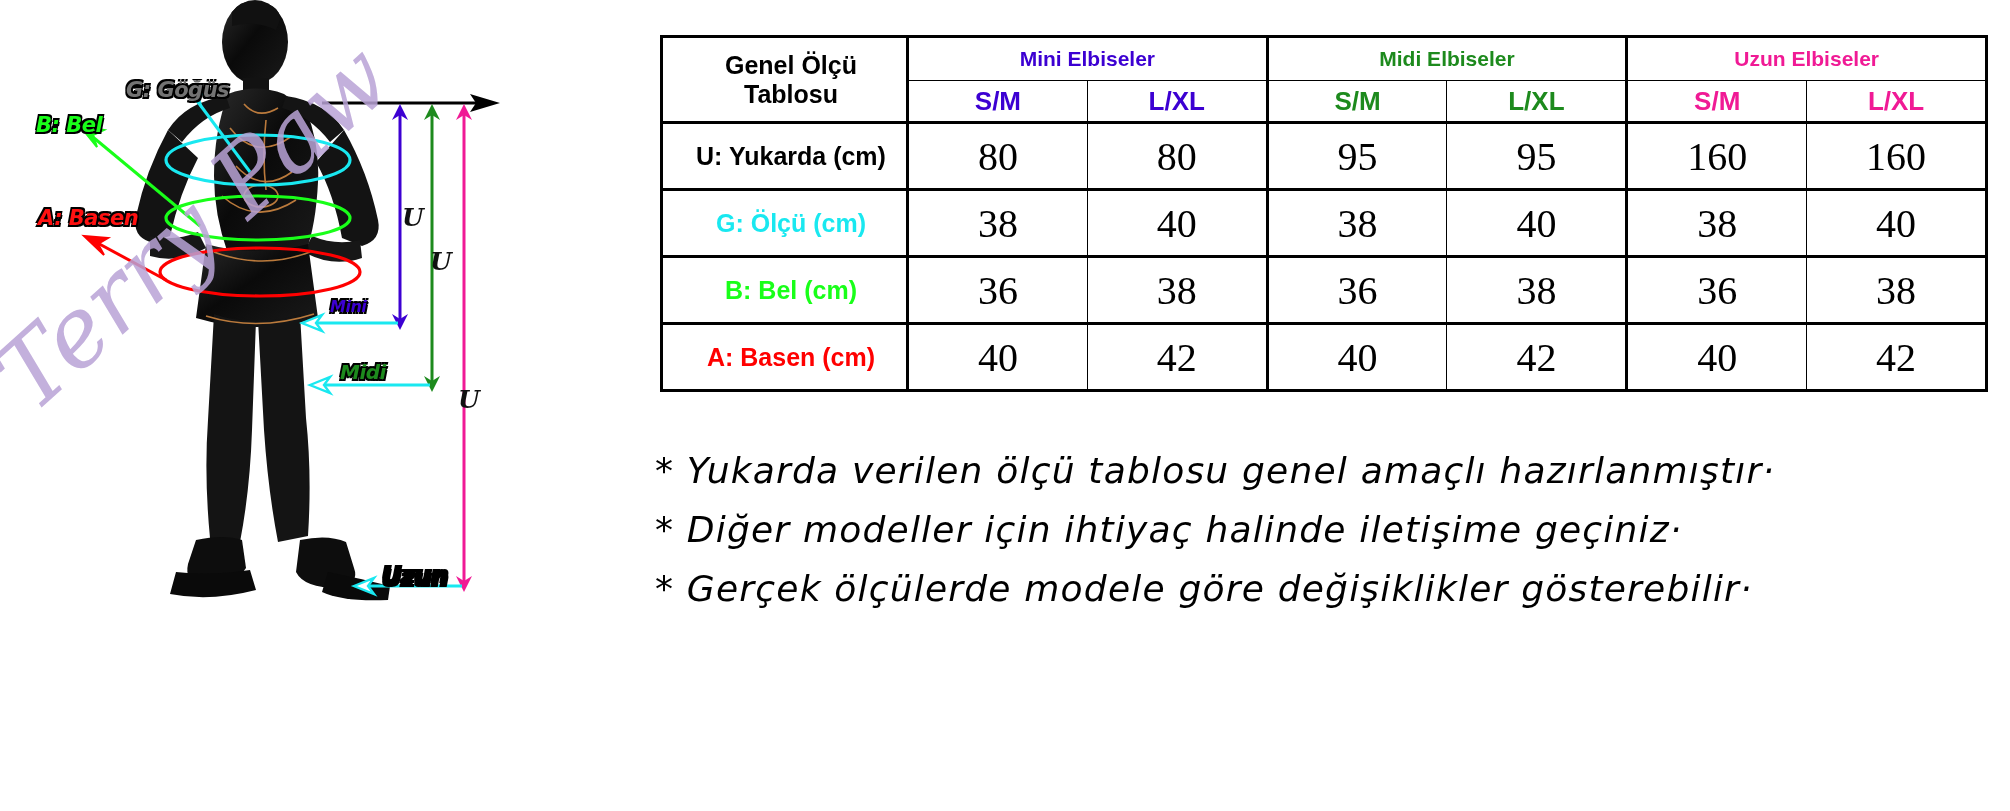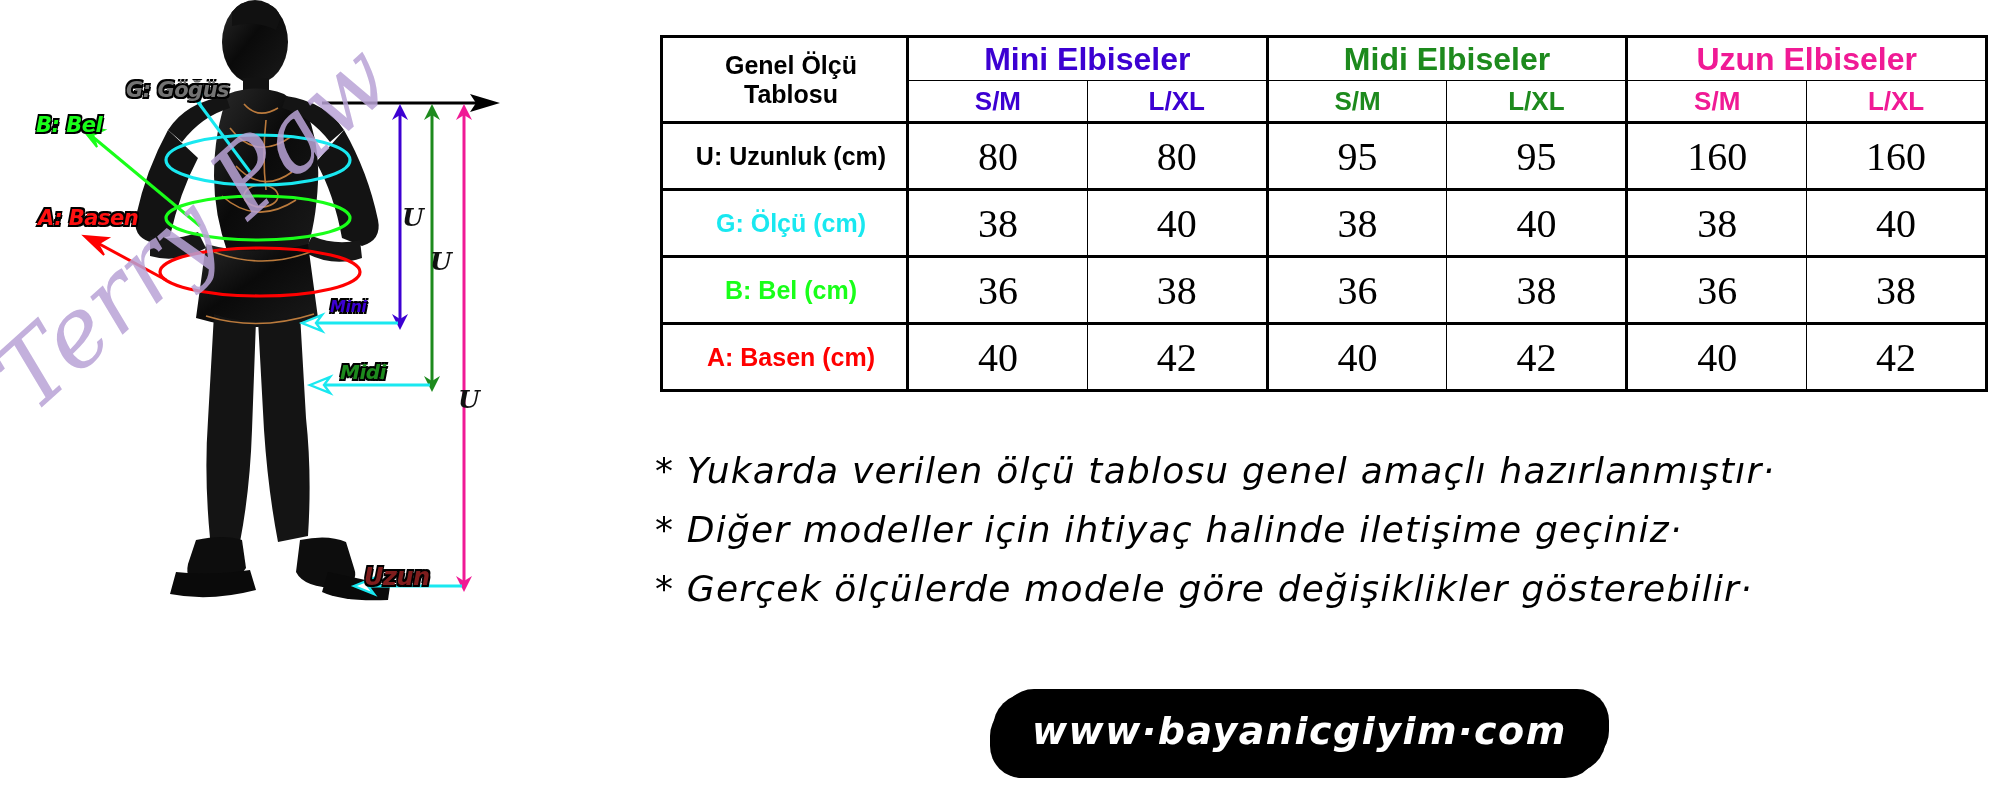--- a/index.html
+++ b/index.html
@@ -17,21 +17,21 @@
   .lbl-gogus{left:126px;top:78px;font-size:21px;color:#737373;
        text-shadow:-1.6px -1.6px 0 #000,1.6px -1.6px 0 #000,-1.6px 1.6px 0 #000,1.6px 1.6px 0 #000;}
   .lbl-bel{left:36px;top:113px;font-size:21px;color:#19ff19;
        text-shadow:-1.6px -1.6px 0 #000,1.6px -1.6px 0 #000,-1.6px 1.6px 0 #000,1.6px 1.6px 0 #000;text-align:right;}
   .lbl-basen{left:38px;top:206px;font-size:21px;color:#ff1111;
        text-shadow:-1.6px -1.6px 0 #000,1.6px -1.6px 0 #000,-1.6px 1.6px 0 #000,1.6px 1.6px 0 #000;}
   .lbl-mini{left:330px;top:297px;font-size:16px;color:#3c00d2;
        text-shadow:-1.6px -1.6px 0 #000,1.6px -1.6px 0 #000,-1.6px 1.6px 0 #000,1.6px 1.6px 0 #000;}
   .lbl-midi{left:340px;top:360px;font-size:20px;color:#1d8a1d;
        text-shadow:-1.6px -1.6px 0 #000,1.6px -1.6px 0 #000,-1.6px 1.6px 0 #000,1.6px 1.6px 0 #000;}
-  .lbl-uzun{left:364px;top:563px;font-size:24px;color:#7f1d1d;
+  .lbl-uzun{left:382px;top:563px;font-size:24px;color:#000000;
        text-shadow:-1.6px -1.6px 0 #000,1.6px -1.6px 0 #000,-1.6px 1.6px 0 #000,1.6px 1.6px 0 #000;}
 
   .umark{position:absolute;color:#111;font-family:"DejaVu Serif",serif;font-weight:bold;
          font-style:italic;font-size:25px;}
   .u1{left:402px;top:203px;}
   .u2{left:430px;top:247px;}
   .u3{left:458px;top:385px;}
 
   .watermark{position:absolute;left:20px;top:170px;width:420px;height:300px;
      font-family:"DejaVu Serif",serif;font-style:italic;font-size:96px;color:#b9a3d6;
@@ -42,21 +42,21 @@
 
   table.mt{position:absolute;left:0px;top:35px;width:1328px;border-collapse:collapse;
            table-layout:fixed;background:#0f172a;}
   table.mt td{border:1px solid #000;text-align:center;vertical-align:middle;background:#fff;}
   table.mt{border:3px solid #000;}
 
   .col-label{width:246px;}
 
   td.rowlabel{text-align:left;padding-left:14px;font-weight:bold;font-size:25px;
               font-family:"Liberation Sans",sans-serif;}
-  td.grouphead{font-weight:bold;font-size:32px;font-family:"Liberation Sans",sans-serif;
+  td.grouphead{font-weight:bold;font-size:21px;font-family:"Liberation Sans",sans-serif;
                height:40px;}
   td.sizehead{font-weight:bold;font-size:26px;font-family:"Liberation Sans",sans-serif;height:38px;}
   td.val{font-size:40px;font-family:"Liberation Serif",serif;height:62px;color:#000;}
 
   .c-mini{color:#3c00d2;}
   .c-midi{color:#1d8a1d;}
   .c-uzun{color:#f01a95;}
   .c-gogus{color:#19e8f0;}
   .c-bel{color:#19ff19;}
   .c-basen{color:#ff0000;}
@@ -208,21 +208,21 @@
         <tr>
           <td class="sizehead c-mini">S/M</td>
           <td class="sizehead c-mini sep-r">L/XL</td>
           <td class="sizehead c-midi">S/M</td>
           <td class="sizehead c-midi sep-r">L/XL</td>
           <td class="sizehead c-uzun">S/M</td>
           <td class="sizehead c-uzun">L/XL</td>
         </tr>
 
         <tr>
-          <td class="rowlabel c-uzunluk sep-r sep-t">U: Uzunluk (cm)</td>
+          <td class="rowlabel c-uzunluk sep-r sep-t">U: Yukarda (cm)</td>
           <td class="val sep-t">80</td>
           <td class="val sep-r sep-t">80</td>
           <td class="val sep-t">95</td>
           <td class="val sep-r sep-t">95</td>
           <td class="val sep-t">160</td>
           <td class="val sep-t">160</td>
         </tr>
 
         <tr>
           <td class="rowlabel c-gogus sep-r sep-t">G: Ölçü (cm)</td>
@@ -255,18 +255,15 @@
         </tr>
       </tbody>
     </table>
 
     <div class="notes">
       <div class="note">* Yukarda verilen ölçü tablosu genel amaçlı hazırlanmıştır·</div>
       <div class="note">* Diğer modeller için ihtiyaç halinde iletişime geçiniz·</div>
       <div class="note">* Gerçek ölçülerde modele göre değişiklikler  gösterebilir·</div>
     </div>
 
-    <div class="urlwrap">
-      <span class="urlbadge">www·bayanicgiyim·com</span>
-    </div>
   </div>
 
 </div>
 
 </body></html>

